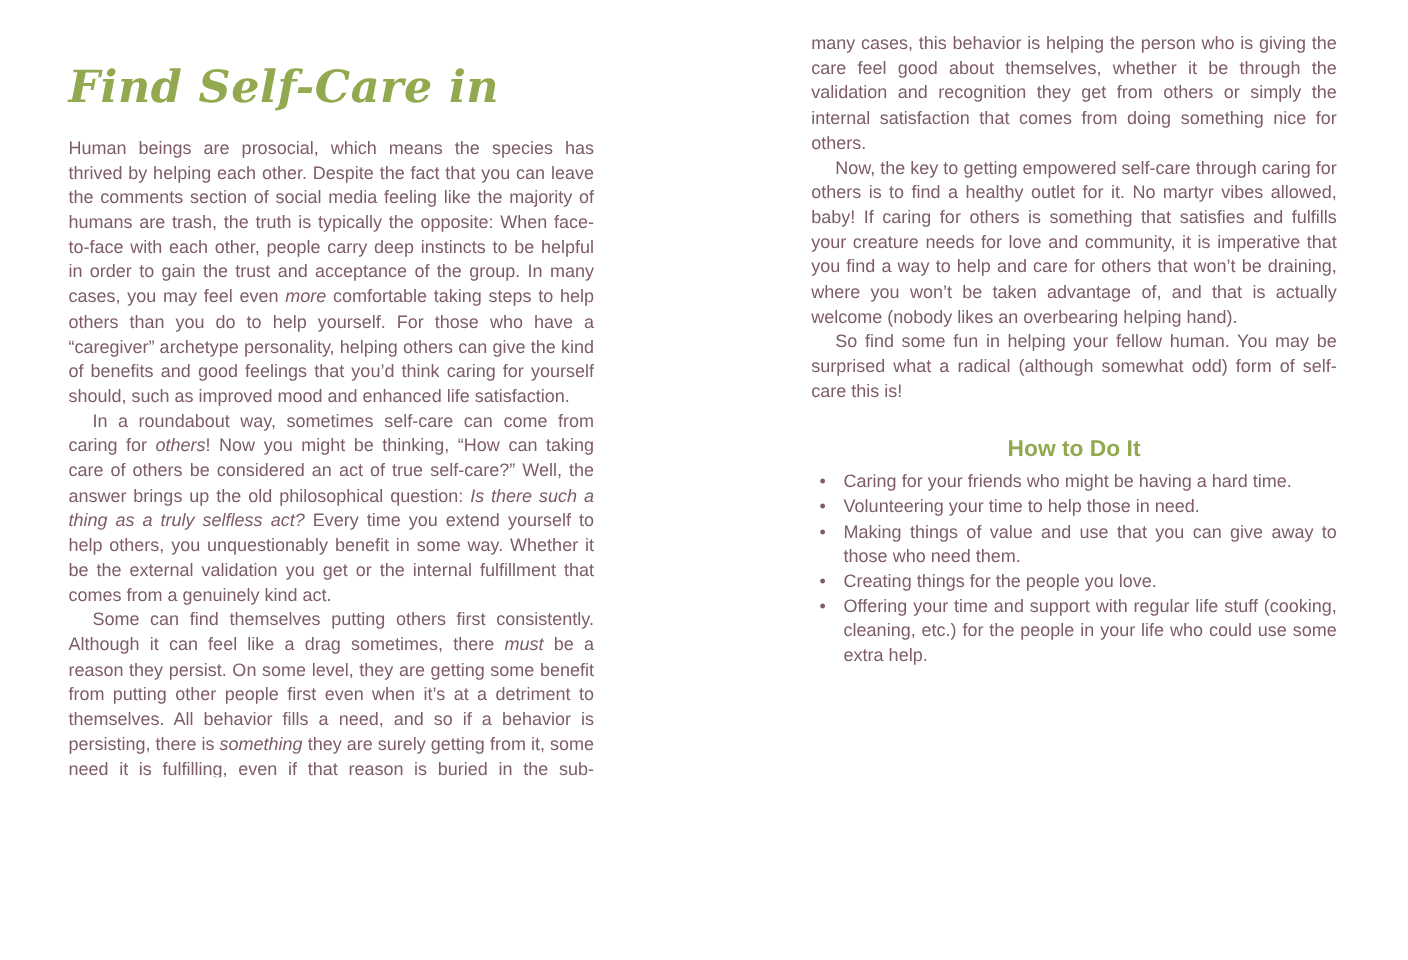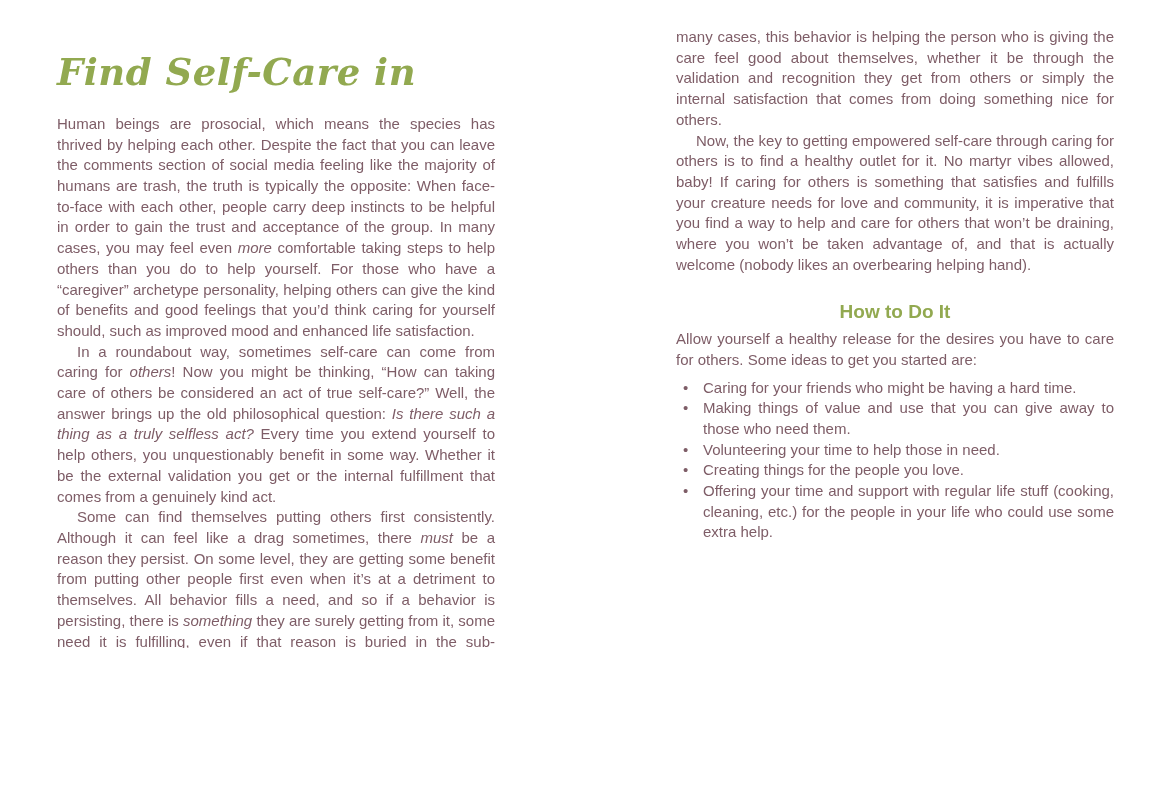--- a/index.html
+++ b/index.html
@@ -97,26 +97,26 @@
       <p>Human beings are prosocial, which means the species has thrived by helping each other. Despite the fact that you can leave the comments section of social media feeling like the majority of humans are trash, the truth is typically the opposite: When face-to-face with each other, people carry deep instincts to be helpful in order to gain the trust and acceptance of the group. In many cases, you may feel even <em>more</em> comfortable taking steps to help others than you do to help yourself. For those who have a “caregiver” archetype personality, helping others can give the kind of benefits and good feelings that you’d think caring for yourself should, such as improved mood and enhanced life satisfaction.</p>
       <p class="indent">In a roundabout way, sometimes self-care can come from caring for <em>others</em>! Now you might be thinking, “How can taking care of others be considered an act of true self-care?” Well, the answer brings up the old philosophical question: <em>Is there such a thing as a truly selfless act?</em> Every time you extend yourself to help others, you unquestionably benefit in some way. Whether it be the external validation you get or the internal fulfillment that comes from a genuinely kind act.</p>
       <p class="indent">Some can find themselves putting others first consistently. Although it can feel like a drag sometimes, there <em>must</em> be a reason they persist. On some level, they are getting some benefit from putting other people first even when it’s at a detriment to themselves. All behavior fills a need, and so if a behavior is persisting, there is <em>something</em> they are surely getting from it, some need it is fulfilling, even if that reason is buried in the sub-basement of conscious awareness. In</p>
     </div>
   </div>
 
   <div class="col col-right">
     <div class="body-text">
       <p>many cases, this behavior is helping the person who is giving the care feel good about themselves, whether it be through the validation and recognition they get from others or simply the internal satisfaction that comes from doing something nice for others.</p>
       <p class="indent">Now, the key to getting empowered self-care through caring for others is to find a healthy outlet for it. No martyr vibes allowed, baby! If caring for others is something that satisfies and fulfills your creature needs for love and community, it is imperative that you find a way to help and care for others that won’t be draining, where you won’t be taken advantage of, and that is actually welcome (nobody likes an overbearing helping hand).</p>
+      <p class="indent">So find some fun in helping your fellow human. You may be surprised what a radical (although somewhat odd) form of self-care this is!</p>
       <h2 class="section-heading">How to Do It</h2>
-      <p>Allow yourself a healthy release for the desires you have to care for others. Some ideas to get you started are:</p>
       <ul class="idea-list">
         <li>Caring for your friends who might be having a hard time.</li>
+        <li>Volunteering your time to help those in need.</li>
         <li>Making things of value and use that you can give away to those who need them.</li>
-        <li>Volunteering your time to help those in need.</li>
         <li>Creating things for the people you love.</li>
         <li>Offering your time and support with regular life stuff (cooking, cleaning, etc.) for the people in your life who could use some extra help.</li>
       </ul>
     </div>
   </div>
 
   <div class="footer footer-left">
     <span class="pagenum">186</span>
     <span class="divider"></span>
     <span>Feral Self-Care</span>

